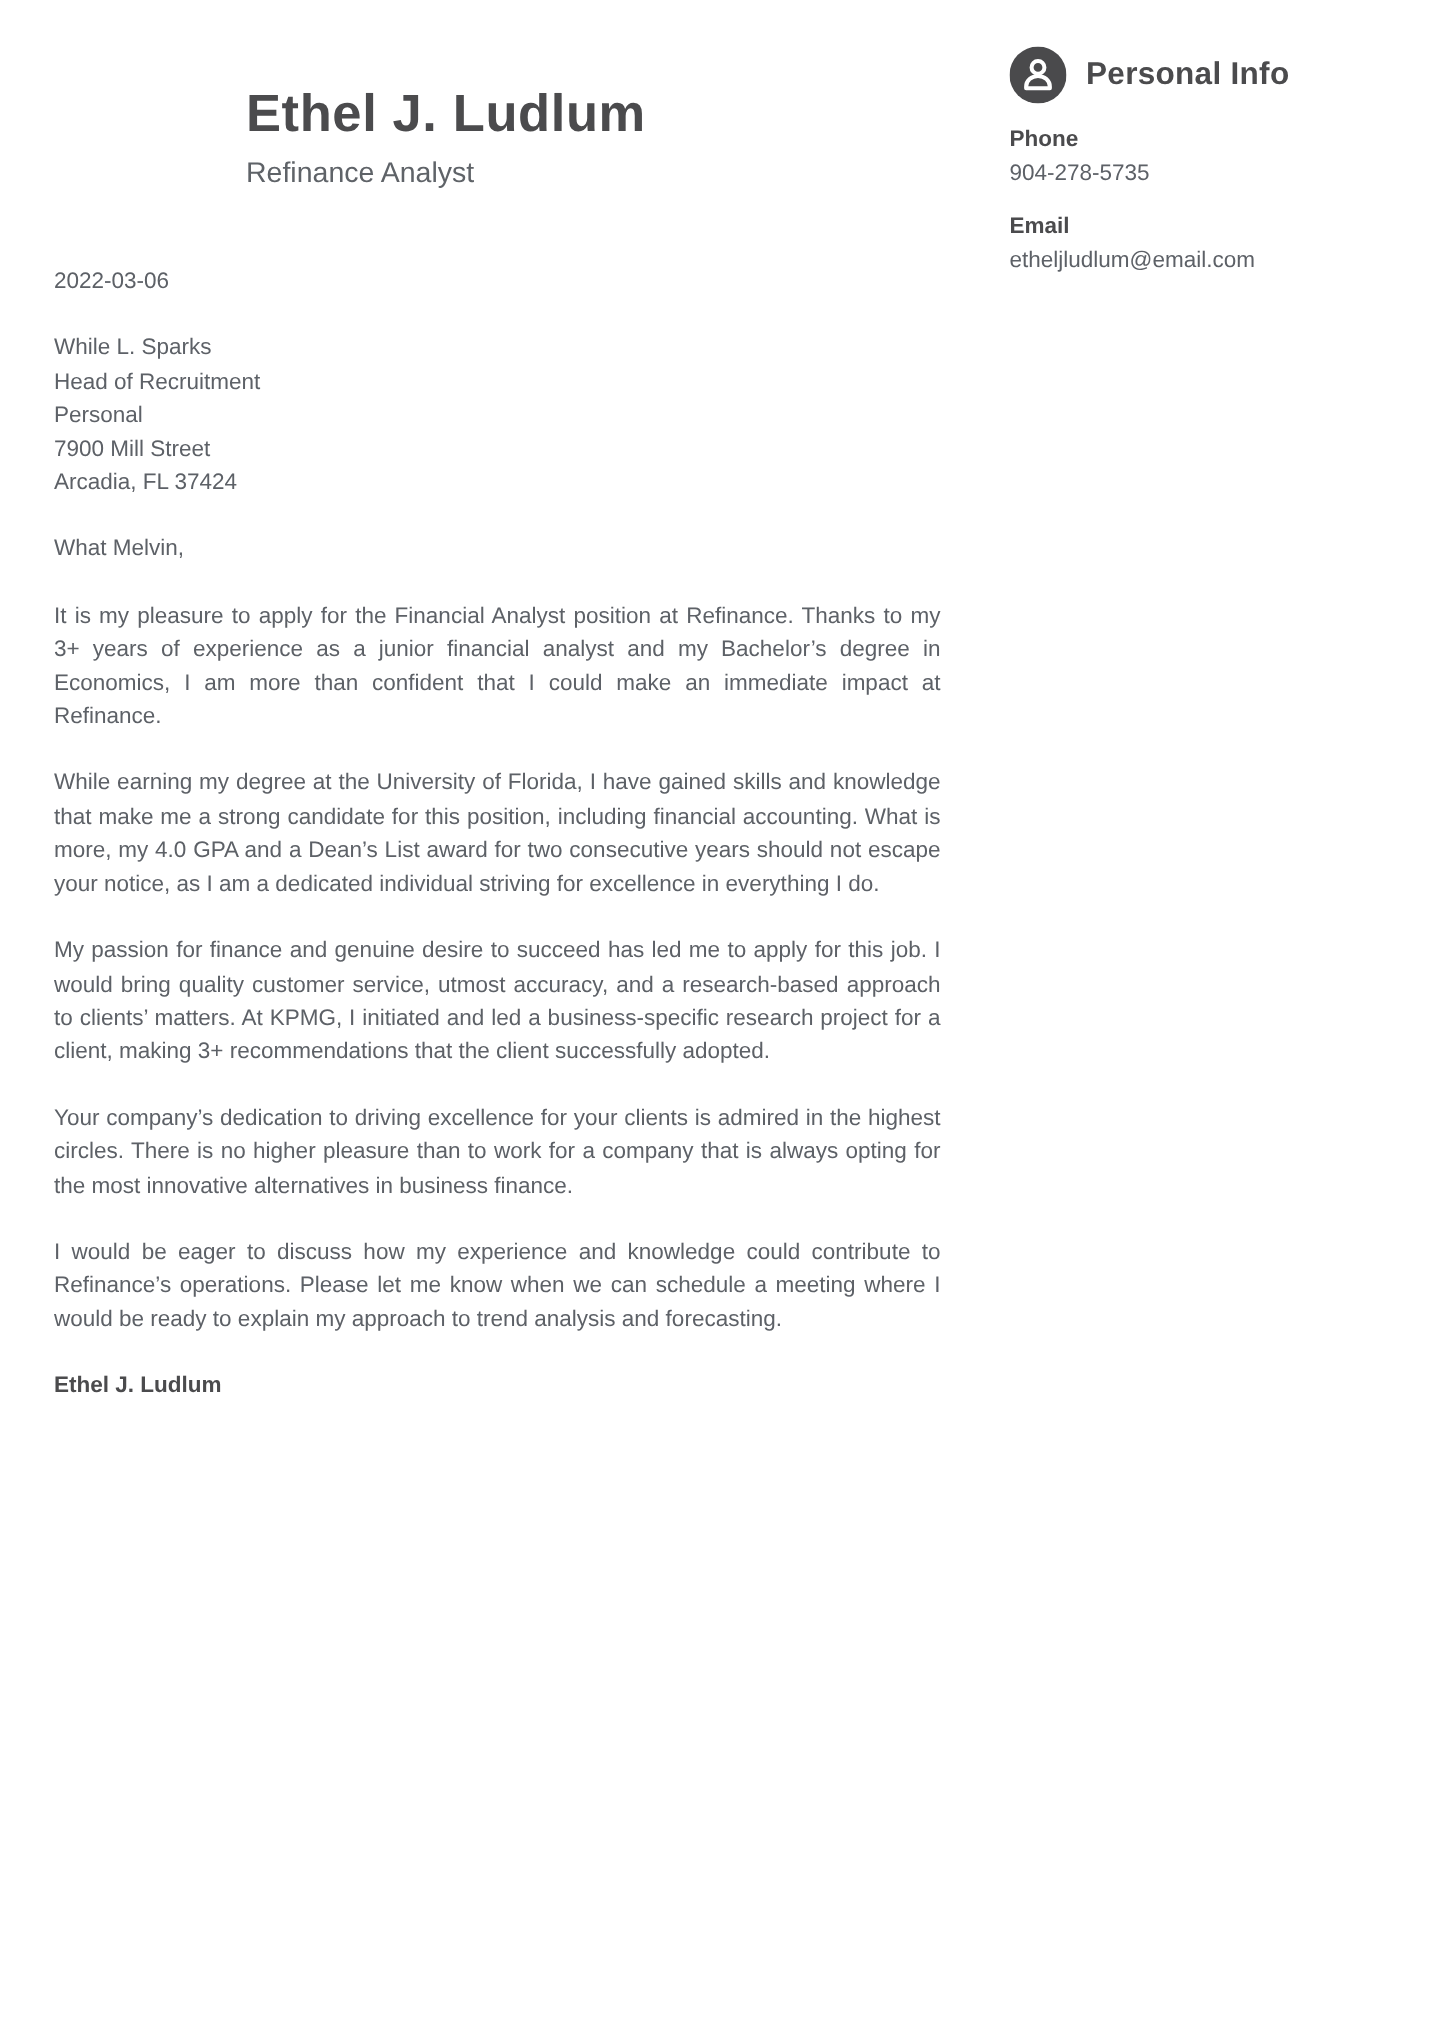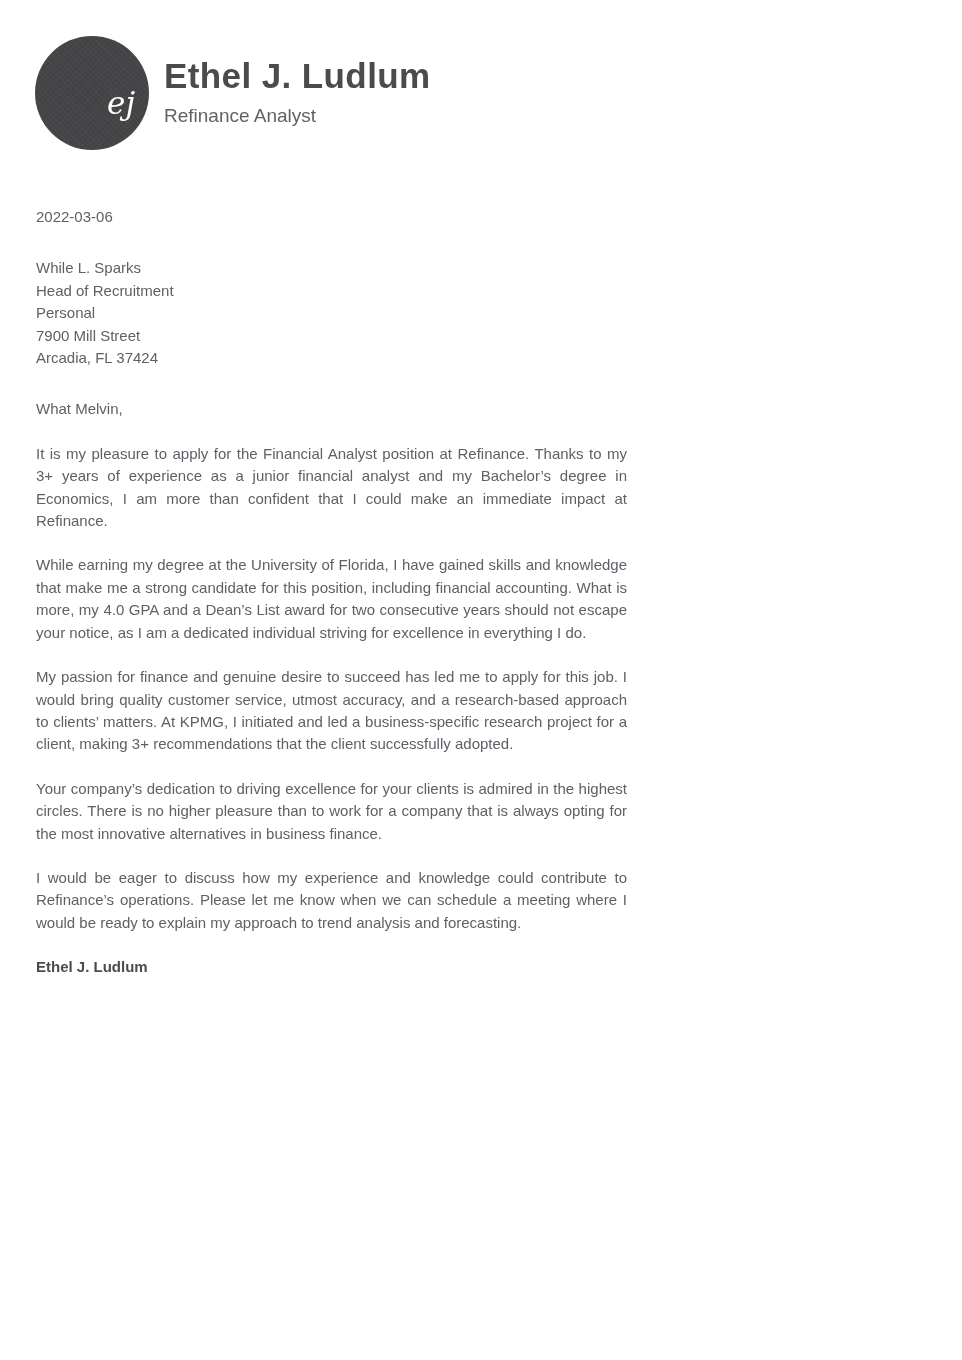--- a/index.html
+++ b/index.html
@@ -70,42 +70,61 @@
 
   
   .letter {
     position: absolute;
     left: 36px; top: 177px;
     width: 591px;
     color: #5d6167;
     font-size: 15px;
     line-height: 22.4px;
   }
-  .letter .block { margin-bottom: 22px; margin-top: 29px; }
+  .letter .block { margin-bottom: 22px; }
   .letter .para { text-align: justify; margin-bottom: 22px; }
   .recipient-line { display: block; }
   .signature {
     font-weight: bold;
     color: #4b4b4d;
   }
 </style>
 </head>
 <body>
 
 <div class="page">
 
-  <div class="avatar">
-    <span class="avatar-initials">ej</span>
-  </div>
 
   <div class="name-block">
     <div class="page-name">Ethel J. Ludlum</div>
     <div class="job-title">Refinance Analyst</div>
   </div>
 
+  <div class="sidebar">
+    <div class="sidebar-header">
+      <span class="sidebar-icon">
+        <svg viewBox="0 0 24 24" width="38" height="38" aria-hidden="true">
+          <circle cx="12" cy="12" r="12" fill="#4a4a4c"></circle>
+          <circle cx="12" cy="8.8" r="2.7" fill="none" stroke="#ffffff" stroke-width="1.7"></circle>
+          <path d="M7 17.6 v-0.7 a5 4.5 0 0 1 10 0 v0.7 z" fill="none" stroke="#ffffff" stroke-width="1.7" stroke-linejoin="round"></path>
+        </svg>
+      </span>
+      <span class="sidebar-title">Personal Info</span>
+    </div>
+
+    <div class="sidebar-field">
+      <div class="field-label">Phone</div>
+      <div class="field-value">904-278-5735</div>
+    </div>
+
+    <div class="sidebar-field">
+      <div class="field-label">Email</div>
+      <div class="field-value">etheljludlum@email.com</div>
+    </div>
+  </div>
 
   <div class="letter">
     <div class="block">2022-03-06</div>
 
     <div class="block">
       <span class="recipient-line">While L. Sparks</span>
       <span class="recipient-line">Head of Recruitment</span>
       <span class="recipient-line">Personal</span>
       <span class="recipient-line">7900 Mill Street</span>
       <span class="recipient-line">Arcadia, FL 37424</span>

